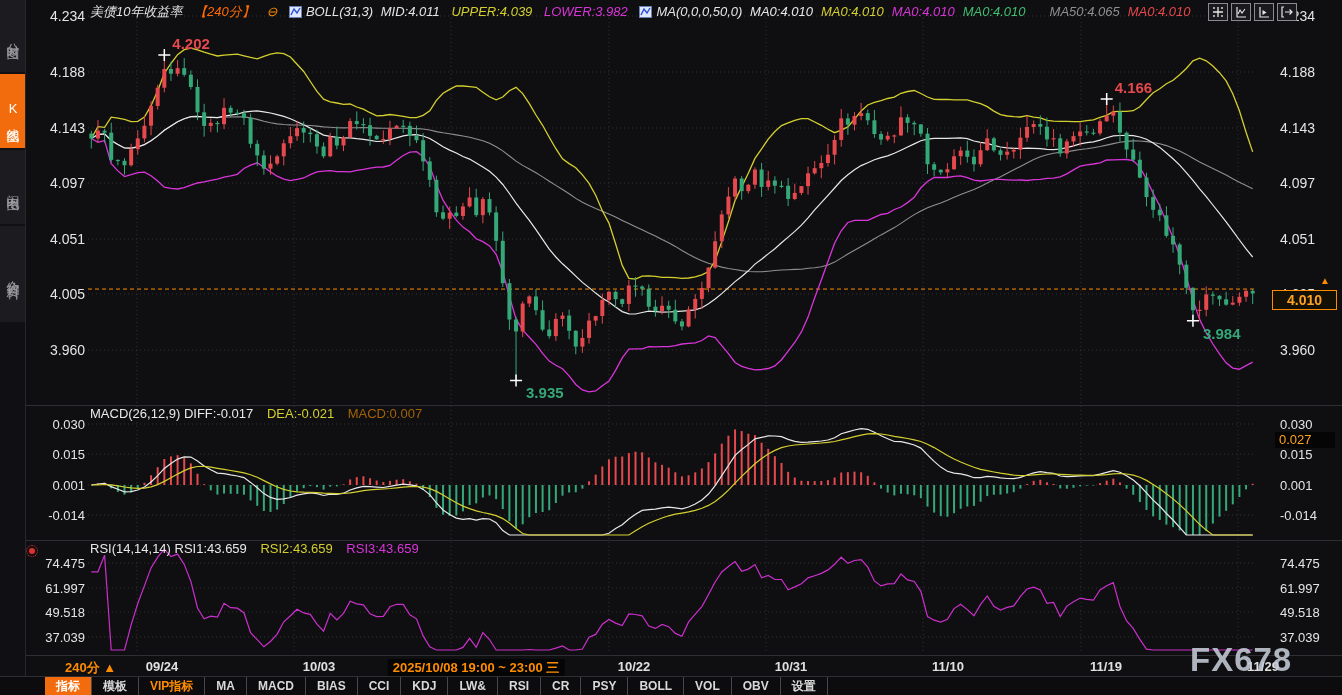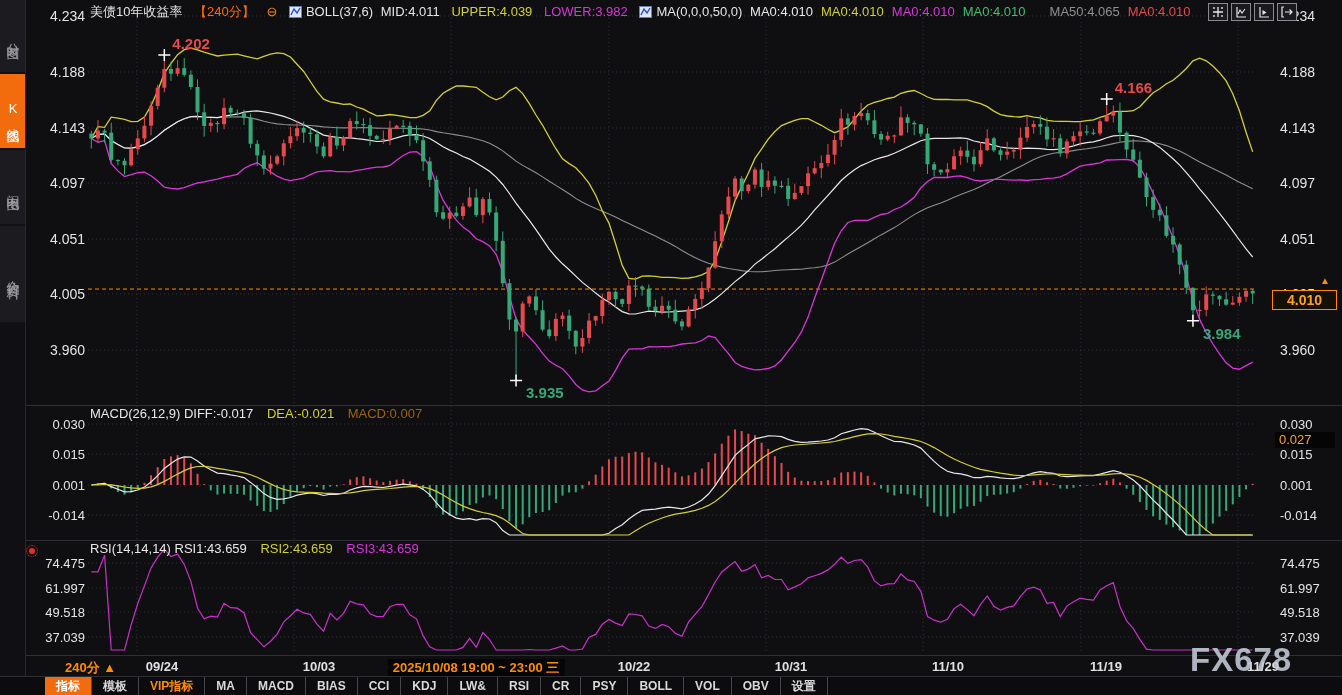--- a/index.html
+++ b/index.html
@@ -8,21 +8,21 @@
   
   #sidebar{position:absolute;left:0;top:0;width:25px;height:695px;background:#101014;
            border-right:1px solid #26262b;z-index:5;}
   .side-tab{writing-mode:vertical-rl;text-orientation:upright;width:25px;display:flex;
             align-items:center;justify-content:center;color:#9a9aa0;font-size:13px;
             letter-spacing:2px;background:#1b1b20;margin-bottom:2px;cursor:pointer;}
   .side-tab.active{background:#f26b0c;color:#fff;}
   
   #hdr{position:absolute;left:90px;top:2px;height:20px;line-height:20px;z-index:6;
        font-size:13px;color:#e4e4e4;white-space:nowrap;}
-  #hdr span{margin-right:8px;}
+  #hdr span{margin-right:8px;font-style:italic;}
   .mini-chart-icon{display:inline-block;width:13px;height:12px;vertical-align:-2px;margin-right:4px;}
   #hdr-icons{position:absolute;left:1208px;top:3px;z-index:6;display:flex;gap:3px;}
   .hbtn{width:18px;height:16px;border:1px solid #8a8a90;background:#1a1a1e;display:flex;
         align-items:center;justify-content:center;cursor:pointer;}
   
   .panel-hdr{position:absolute;left:90px;z-index:6;font-size:13px;white-space:nowrap;}
   .panel-hdr span{margin-right:10px;}
   
   #cur-badge{position:absolute;left:1272px;top:290px;width:63px;height:18px;z-index:6;
              border:1px solid #ff8c00;background:#151005;color:#ffa21f;font-size:14px;
@@ -667,21 +667,21 @@
       <div class="side-tab" style="height: 96px;">合约资料</div>
     </div>
 
   <div id="hdr">
     <span style="color:#e4e4e4;">美债10年收益率</span>
     <span style="color:#ff6a00;">【240分】</span>
     <span style="color:#ff8c00;">⊖</span>
     <svg class="mini-chart-icon" viewBox="0 0 13 12">
       <rect x="0.5" y="0.5" width="12" height="11" fill="#dfe7ff" stroke="#6a7fb0"></rect>
       <polyline points="2,9 5,3 8,7 11,2" fill="none" stroke="#2b4fd0" stroke-width="1.4"></polyline>
-    </svg><span style="margin-right:4px;">BOLL(37,6)</span>
+    </svg><span style="margin-right:4px;">BOLL(31,3)</span>
     <span>MID:4.011</span>
     <span style="color:#d4cf2e;">UPPER:4.039</span>
     <span style="color:#d935d9;">LOWER:3.982</span>
     <svg class="mini-chart-icon" viewBox="0 0 13 12">
       <rect x="0.5" y="0.5" width="12" height="11" fill="#dfe7ff" stroke="#6a7fb0"></rect>
       <polyline points="2,9 5,3 8,7 11,2" fill="none" stroke="#2b4fd0" stroke-width="1.4"></polyline>
     </svg><span style="margin-right:4px;">MA(0,0,0,50,0)</span>
     <span id="ma-items"><span style="color: rgb(232, 232, 232);">MA0:4.010</span><span style="color: rgb(212, 207, 46);">MA0:4.010</span><span style="color: rgb(217, 53, 217);">MA0:4.010</span><span style="color: rgb(63, 191, 111);">MA0:4.010</span><span style="color: rgb(143, 143, 143); padding-left: 16px;">MA50:4.065</span><span style="color: rgb(229, 72, 77);">MA0:4.010</span></span>
   </div>
 

